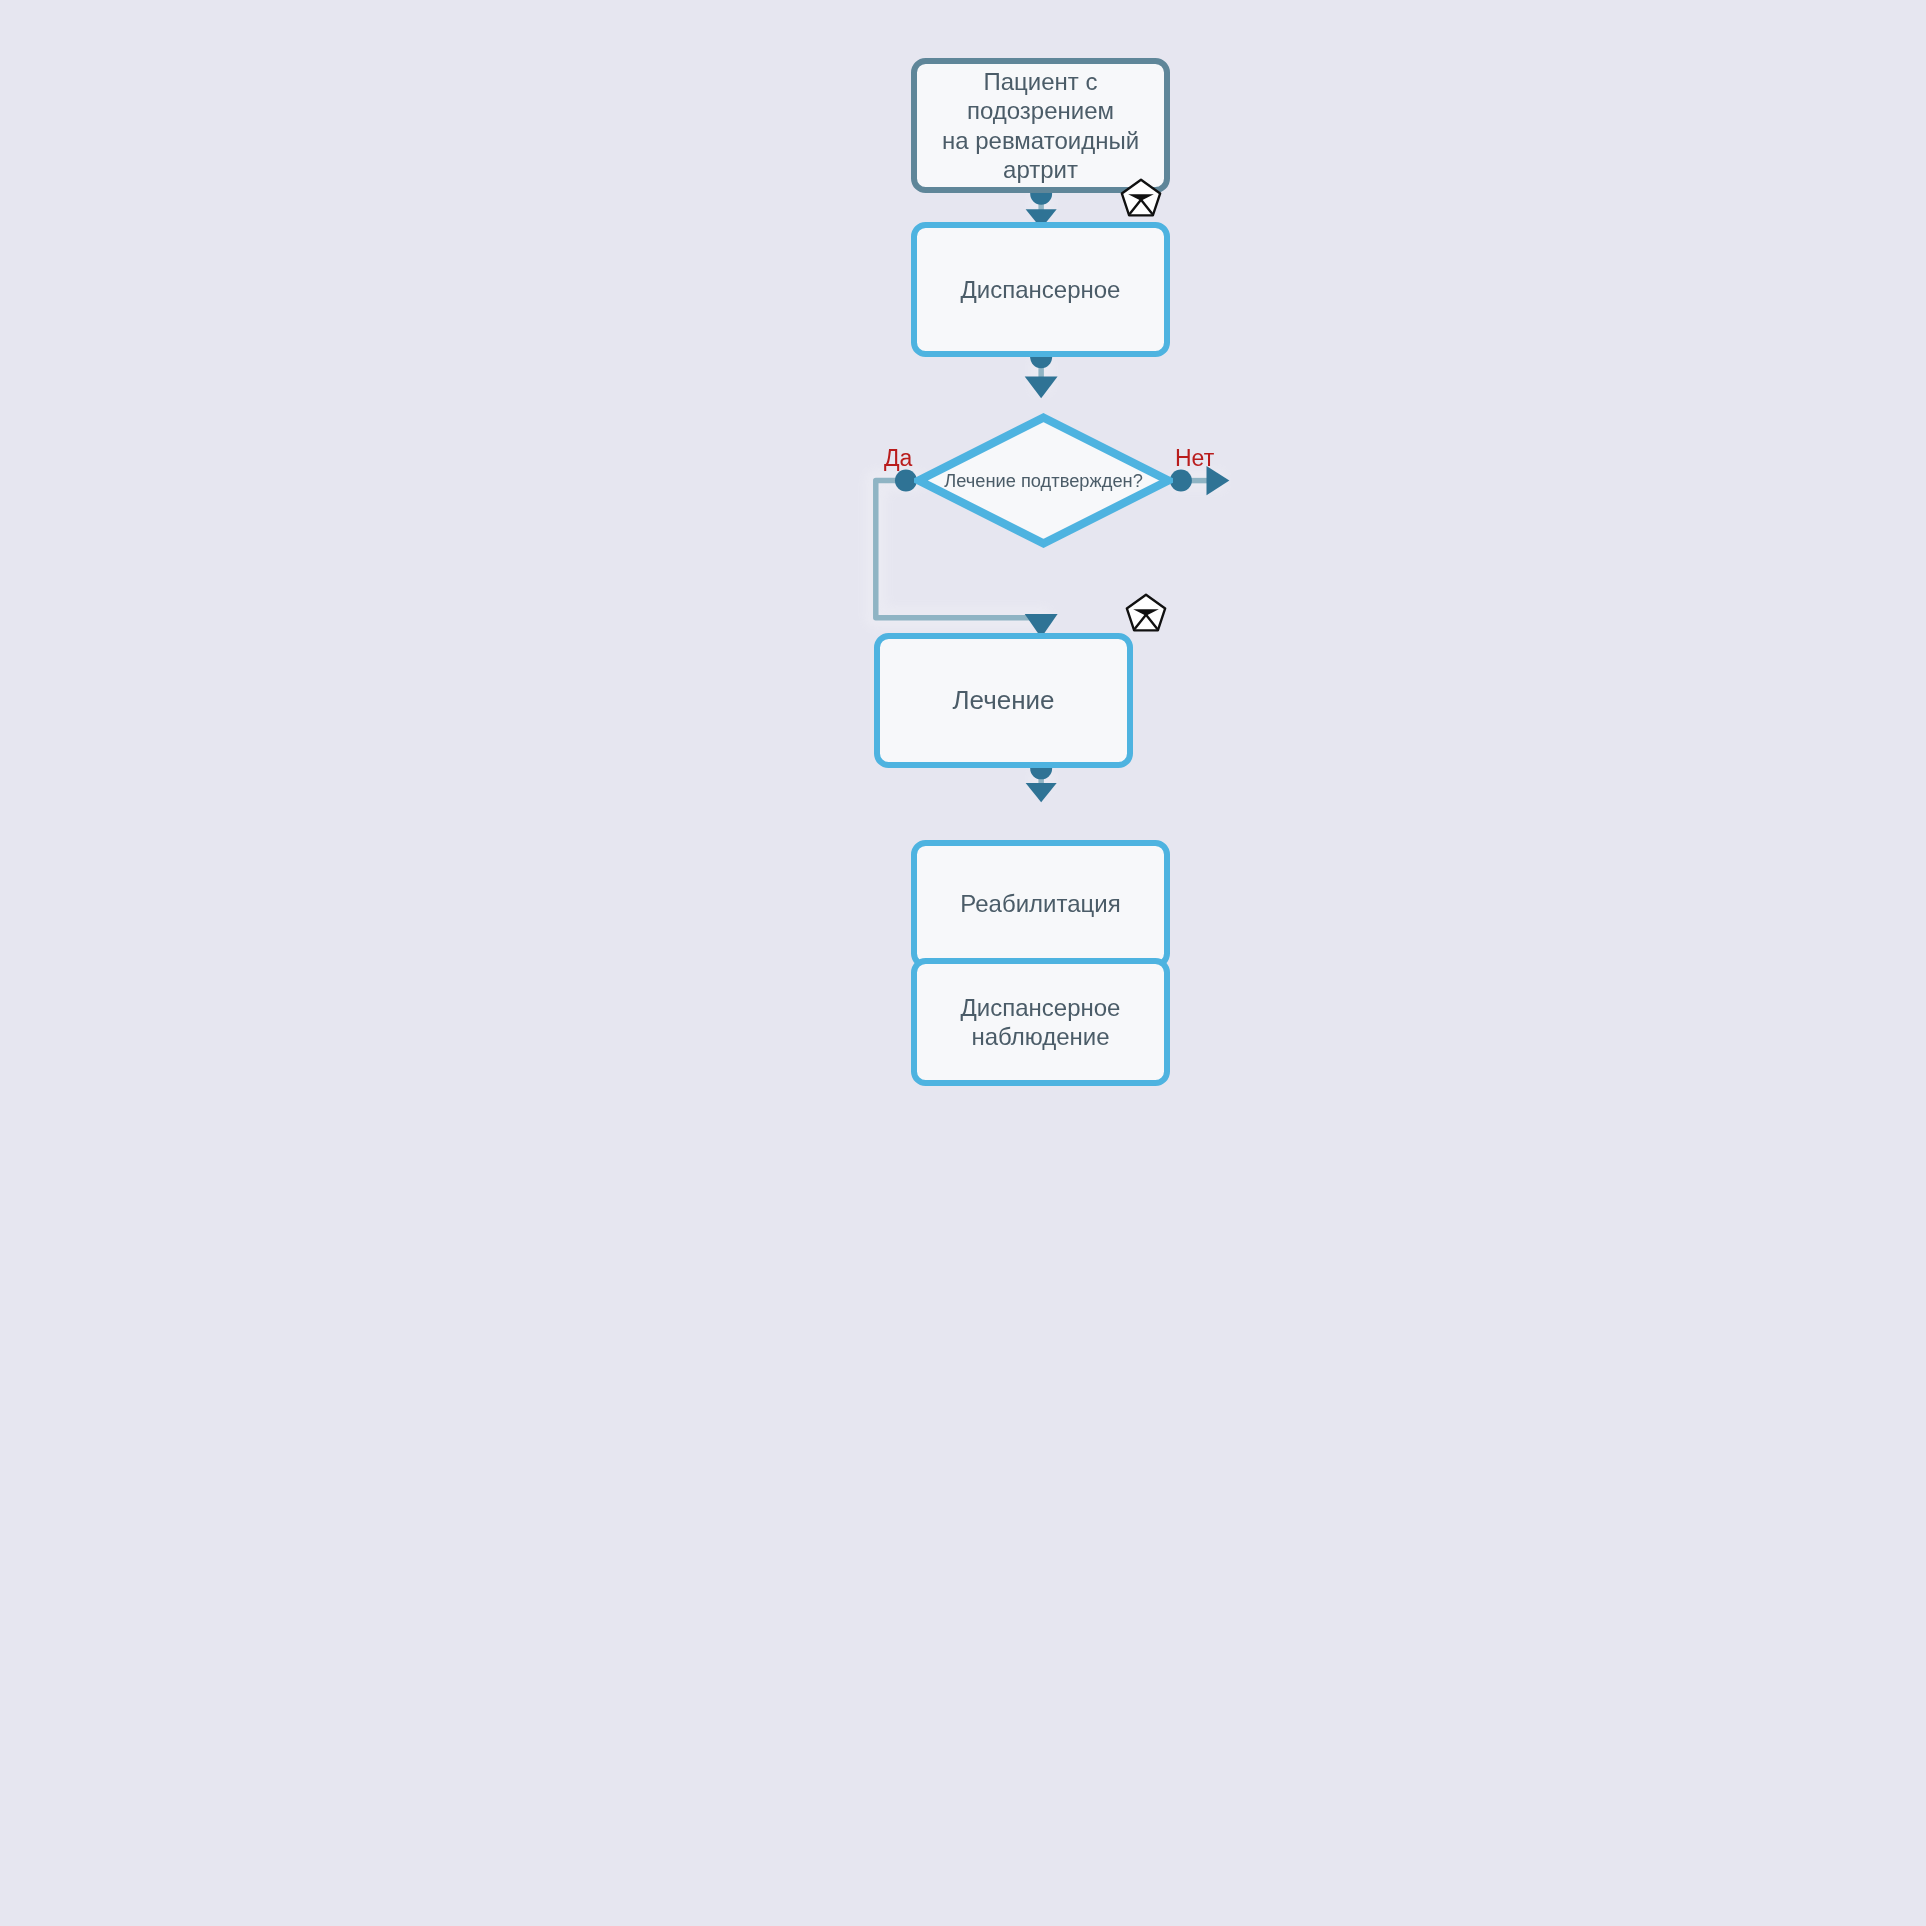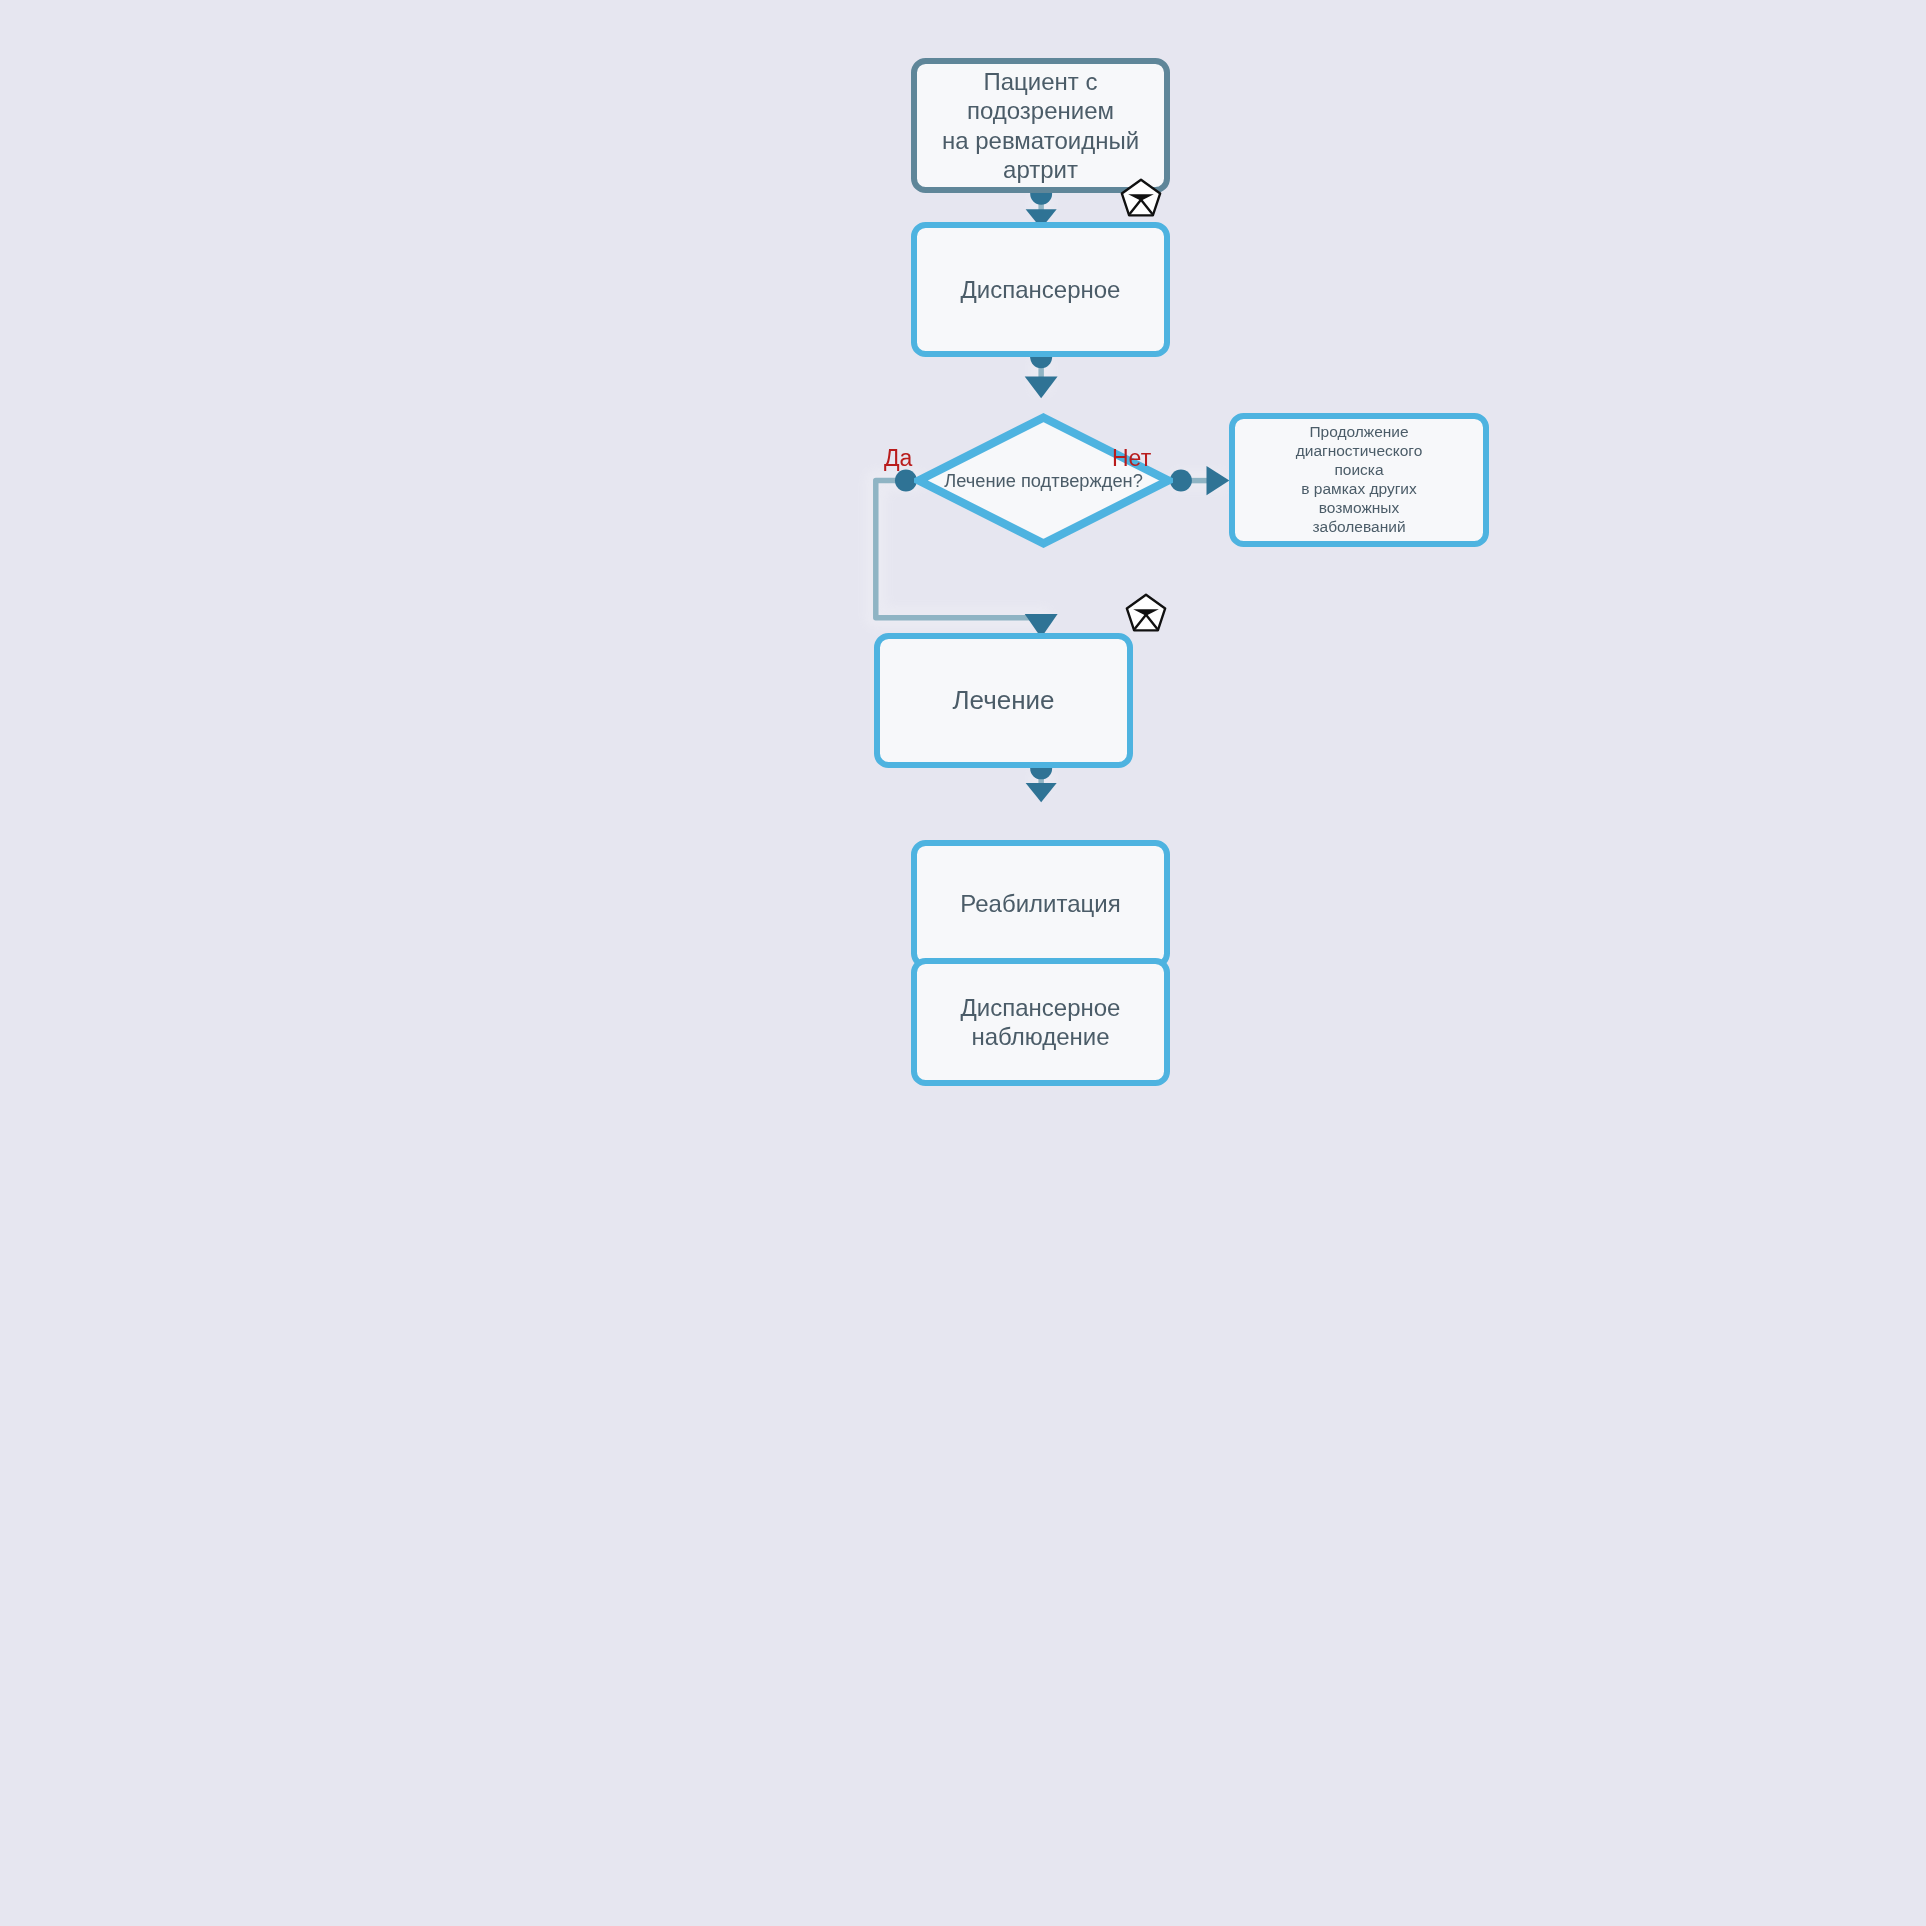--- a/index.html
+++ b/index.html
@@ -89,21 +89,21 @@
 
   
   .edge-label {
     position: absolute;
     font-size: 23px;
     color: #b91c1c;
     z-index: 6;
     white-space: nowrap;
   }
   #label-yes { left: 836px; top: 445px; }
-  #label-no  { left: 1064px; top: 445px; }
+  #label-no  { left: 1127px; top: 445px; }
 
   
   .badge {
     position: absolute;
     z-index: 9;
   }
   #badge-1 { left: 1071px; top: 177px; }
   #badge-2 { left: 1076px; top: 592px; }
 </style>
 </head>
@@ -185,28 +185,20 @@
     <span class="node-label">Диспансерное</span>
   </div>
 
   <div id="node-decision">
     <svg width="259" height="135" viewBox="0 0 284 148" xmlns="http://www.w3.org/2000/svg">
       <polygon points="142,5 279,74 142,143 5,74" fill="#f7f8fa" stroke="#4eb3e0" stroke-width="9" stroke-linejoin="miter"></polygon>
     </svg>
     <div class="decision-text">Лечение подтвержден?</div>
   </div>
 
-  <div class="node process" id="node-continue">
-    <span class="node-label">Продолжение
-диагностического
-поиска
-в рамках других
-возможных
-заболеваний</span>
-  </div>
 
   <div class="node process" id="node-treatment">
     <span class="node-label">Лечение</span>
   </div>
 
   <div class="node process" id="node-rehab">
     <span class="node-label">Реабилитация</span>
   </div>
 
   <div class="node process" id="node-followup">

